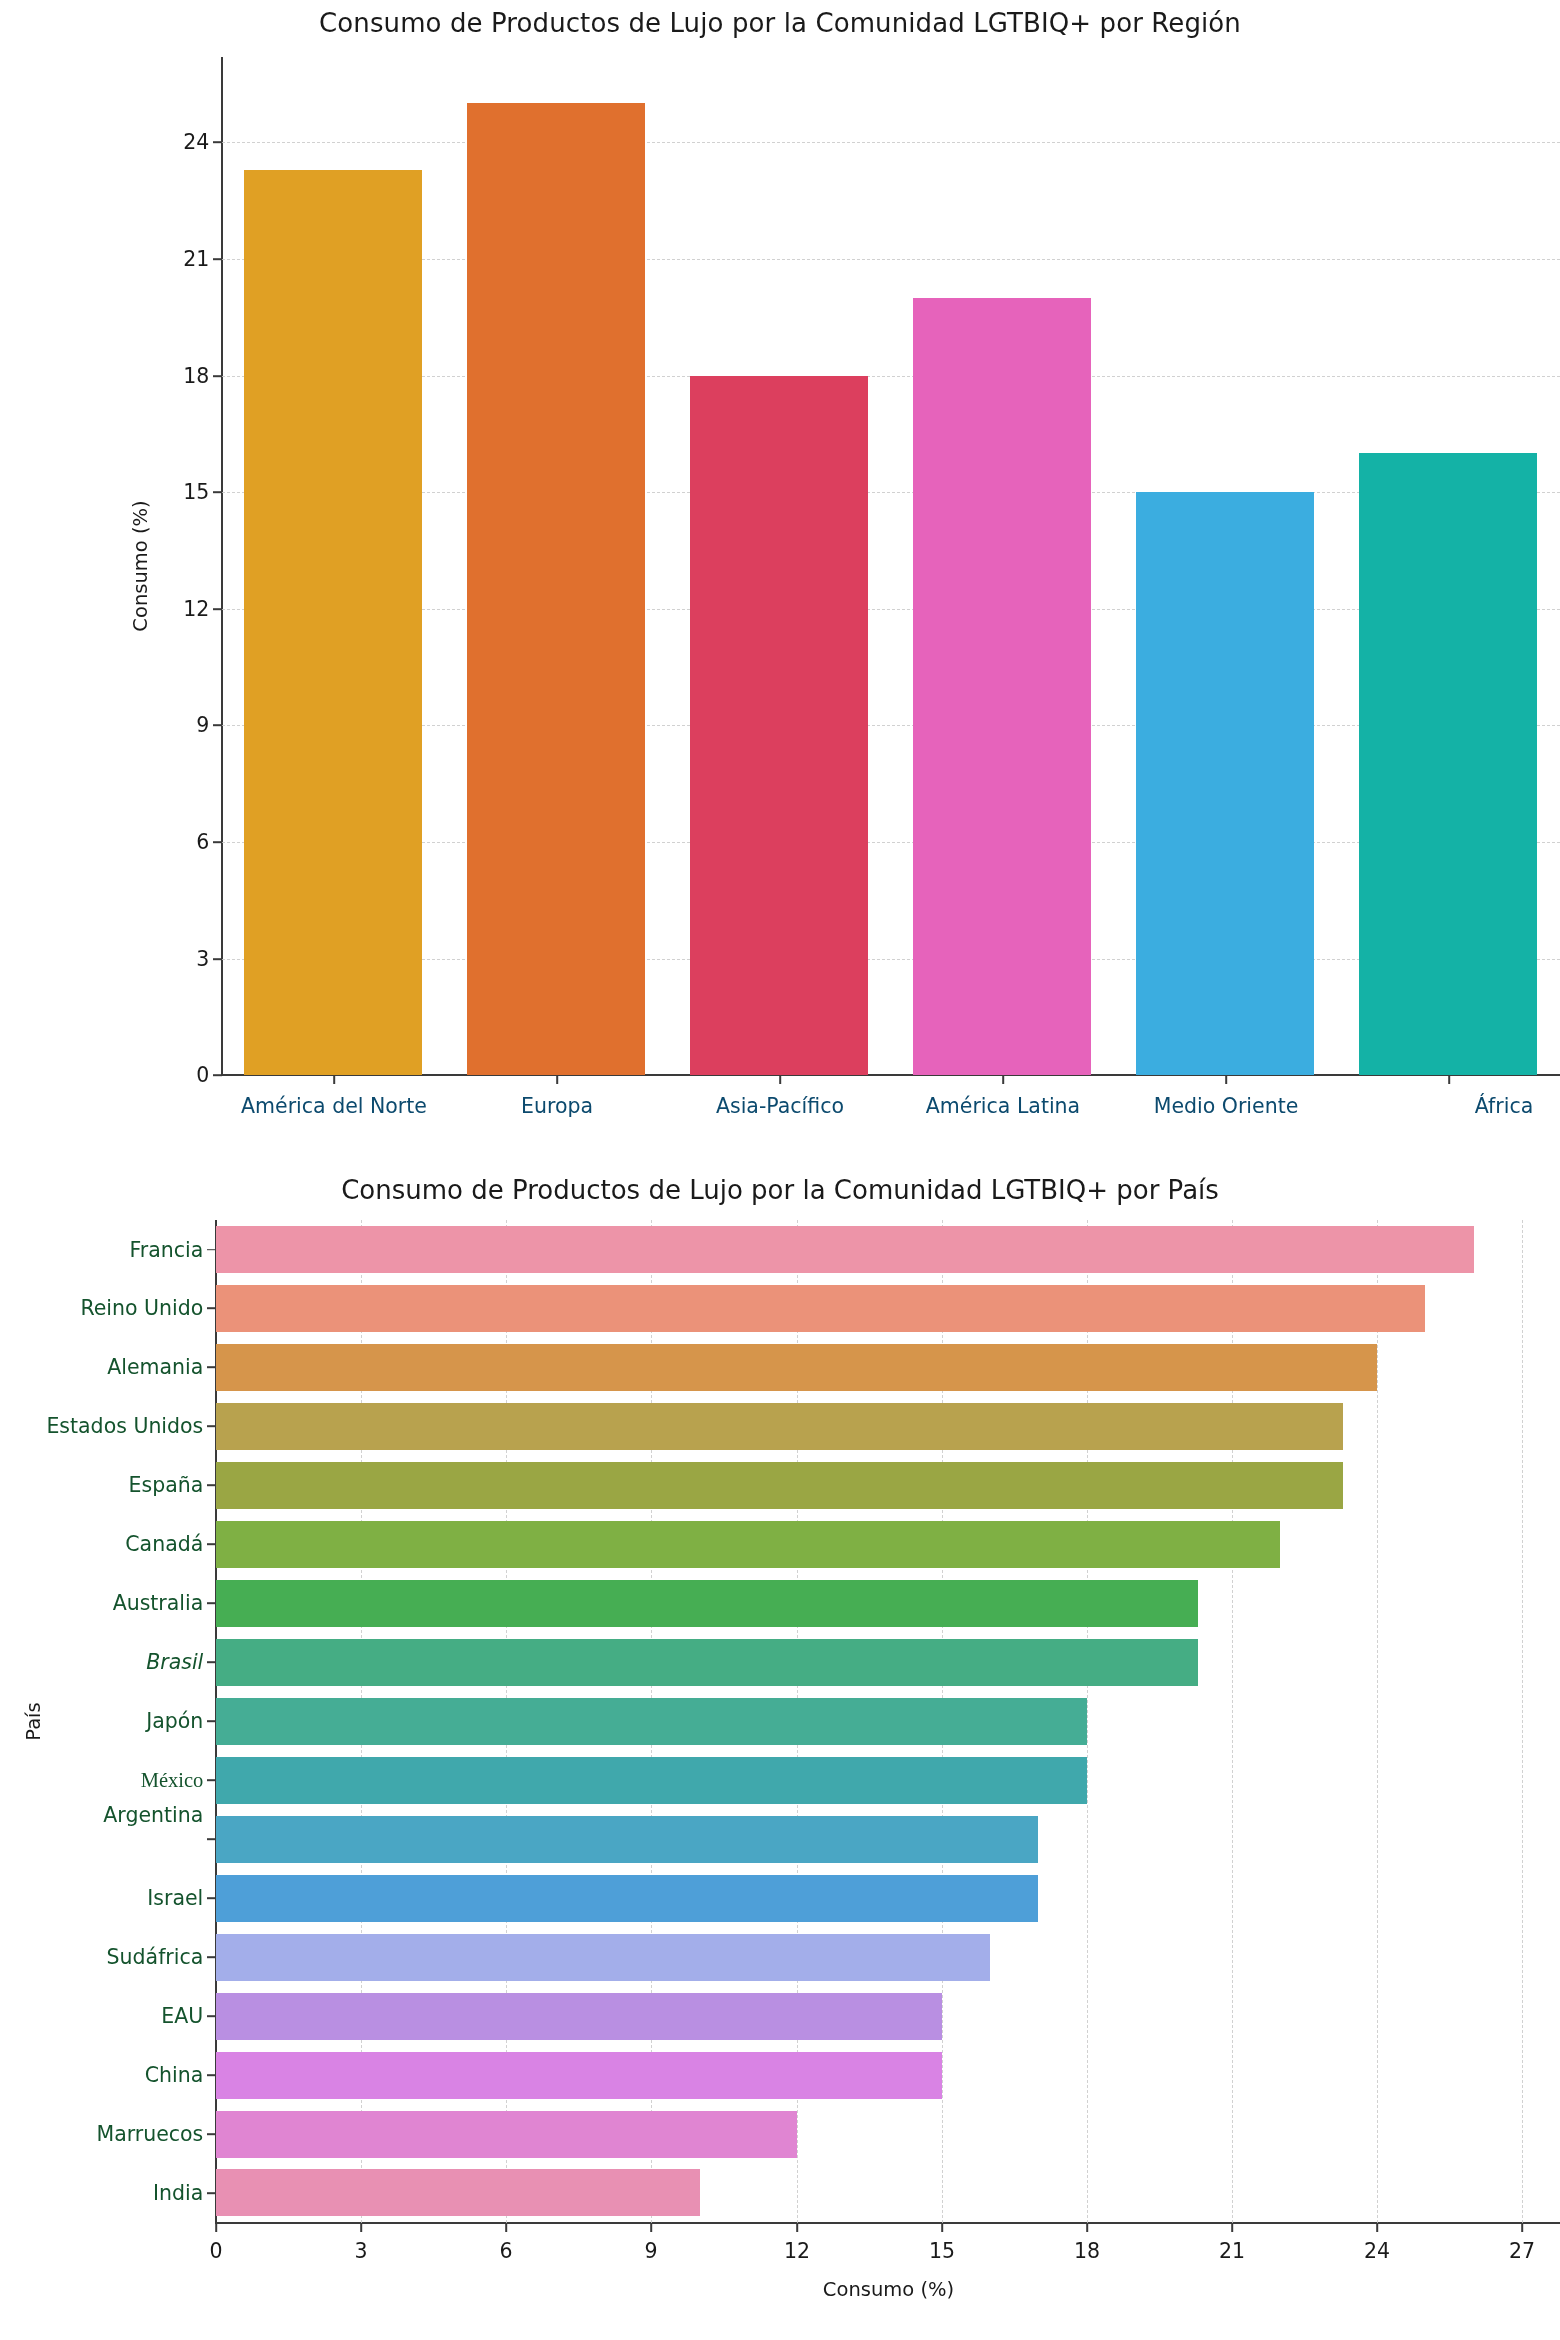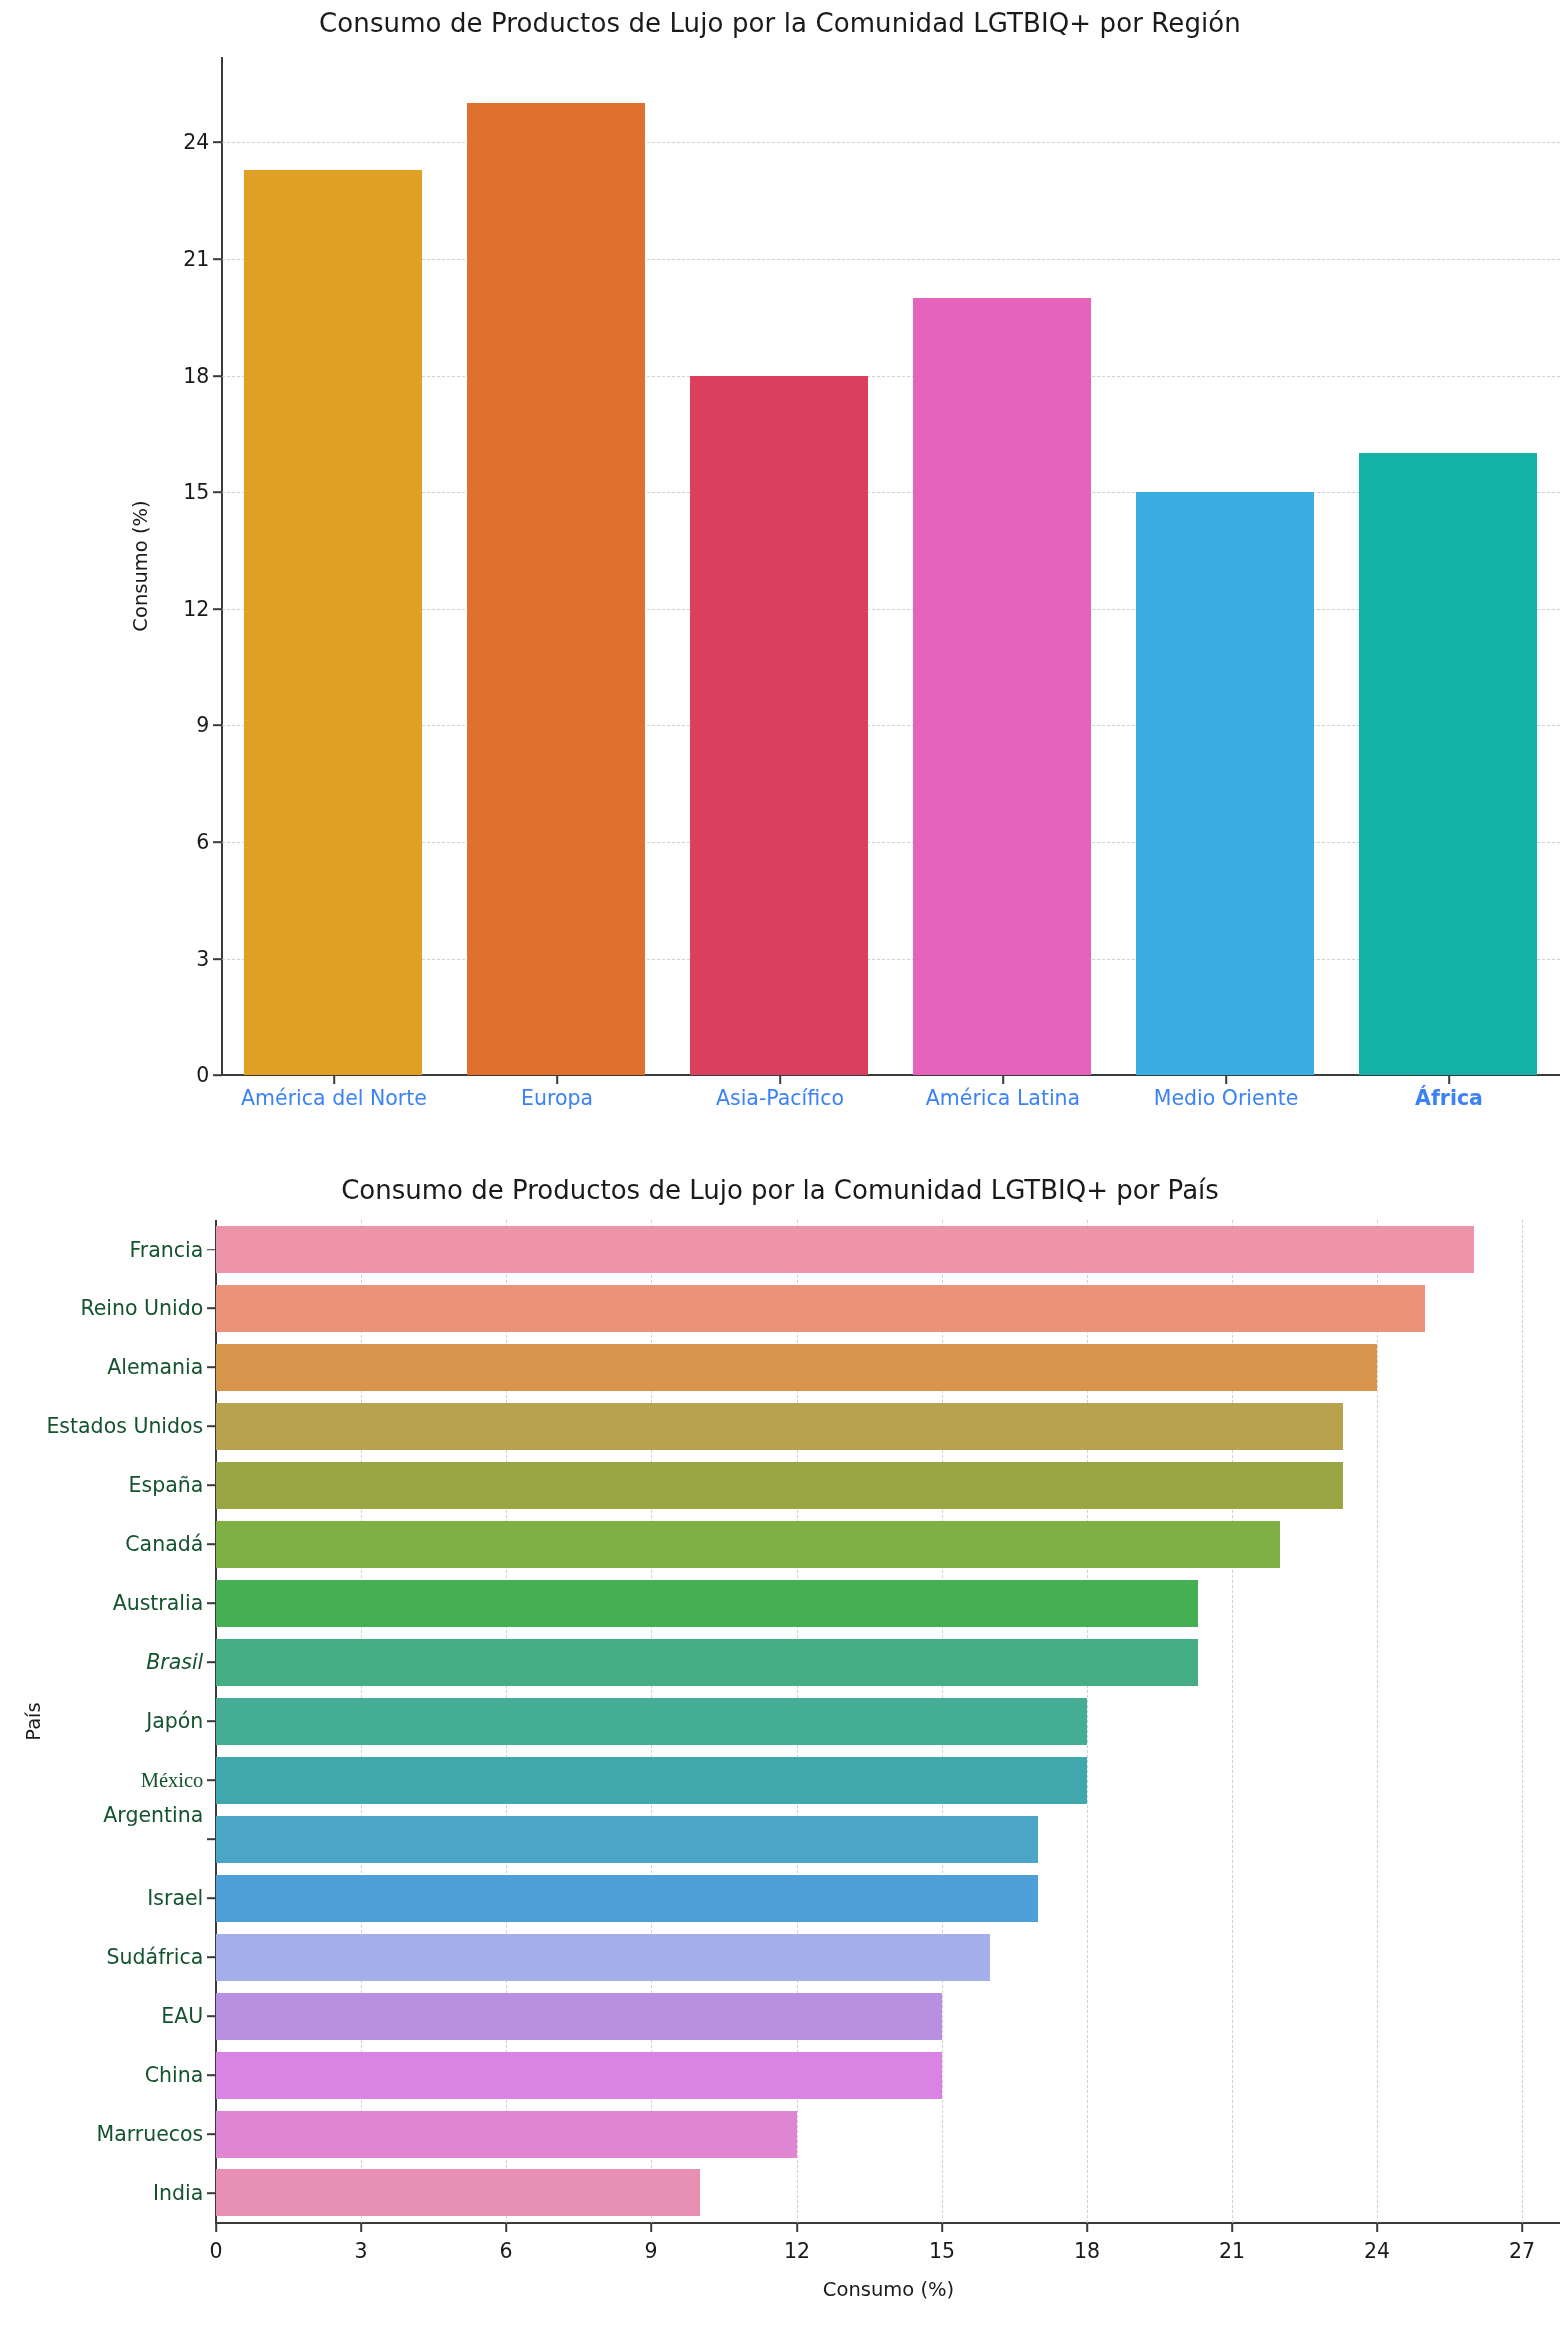--- a/index.html
+++ b/index.html
@@ -40,23 +40,23 @@
   }
   .p1 .ytick-mark {
     position: absolute; right: 100%; width: 8.8px; height: 1.6px; background:#3a3a3a;
     transform: translateY(-50%);
   }
   .p1 .xtick-mark {
     position: absolute; top: 100%; width: 1.6px; height: 8.8px; background:#3a3a3a;
     transform: translateX(-50%);
   }
   .p1 .xtick {
-    position: absolute; top: 100%; margin-top: 11px;
-    transform: translateX(-50%);
-    font-size: 20.5px; color: #3b82f6; white-space: nowrap;
+    position: absolute; top: 100%; margin-top: 19px;
+    transform: translateX(-50%);
+    font-size: 20.5px; color: #0c4a6e; white-space: nowrap;
   }
   .p1 .vbar {
     position: absolute; bottom: 0;
   }
   .fig1-xlabel {
     position: absolute; left: 222px; top: 1123px; width: 1338px;
     text-align: center; font-size: 19.5px; color: #1a1a1a;
   }
   .fig1-ylabel {
     position: absolute; left: 0px; top: 0px;
@@ -161,21 +161,21 @@
         <div class="xtick-mark" style="left: 558px;"></div>
         <div class="xtick" style="left: 558px;">Asia-Pacífico</div>
         <div class="vbar" style="left: 691px; width: 178px; height: 777px; background: rgb(230, 99, 187);"></div>
         <div class="xtick-mark" style="left: 781px;"></div>
         <div class="xtick" style="left: 781px;">América Latina</div>
         <div class="vbar" style="left: 914px; width: 178px; height: 583px; background: rgb(59, 173, 224);"></div>
         <div class="xtick-mark" style="left: 1004px;"></div>
         <div class="xtick" style="left: 1004px; text-align: center;">Medio Oriente</div>
         <div class="vbar" style="left: 1137px; width: 178px; height: 622px; background: rgb(20, 178, 166);"></div>
         <div class="xtick-mark" style="left: 1227px;"></div>
-        <div class="xtick" style="left: 1227px; font-weight: bold;">África</div>
+        <div class="xtick" style="left: 1282px;">África</div>
       </div>
 
     <div class="fig1-ylabel">Consumo (%)</div>
   </div>
 
   <div class="fig2">
     <div class="fig2-title">Consumo de Productos de Lujo por la Comunidad LGTBIQ+ por País</div>
 
     <div class="p2" id="plot2">
       <div class="p2-spine-left"></div>

